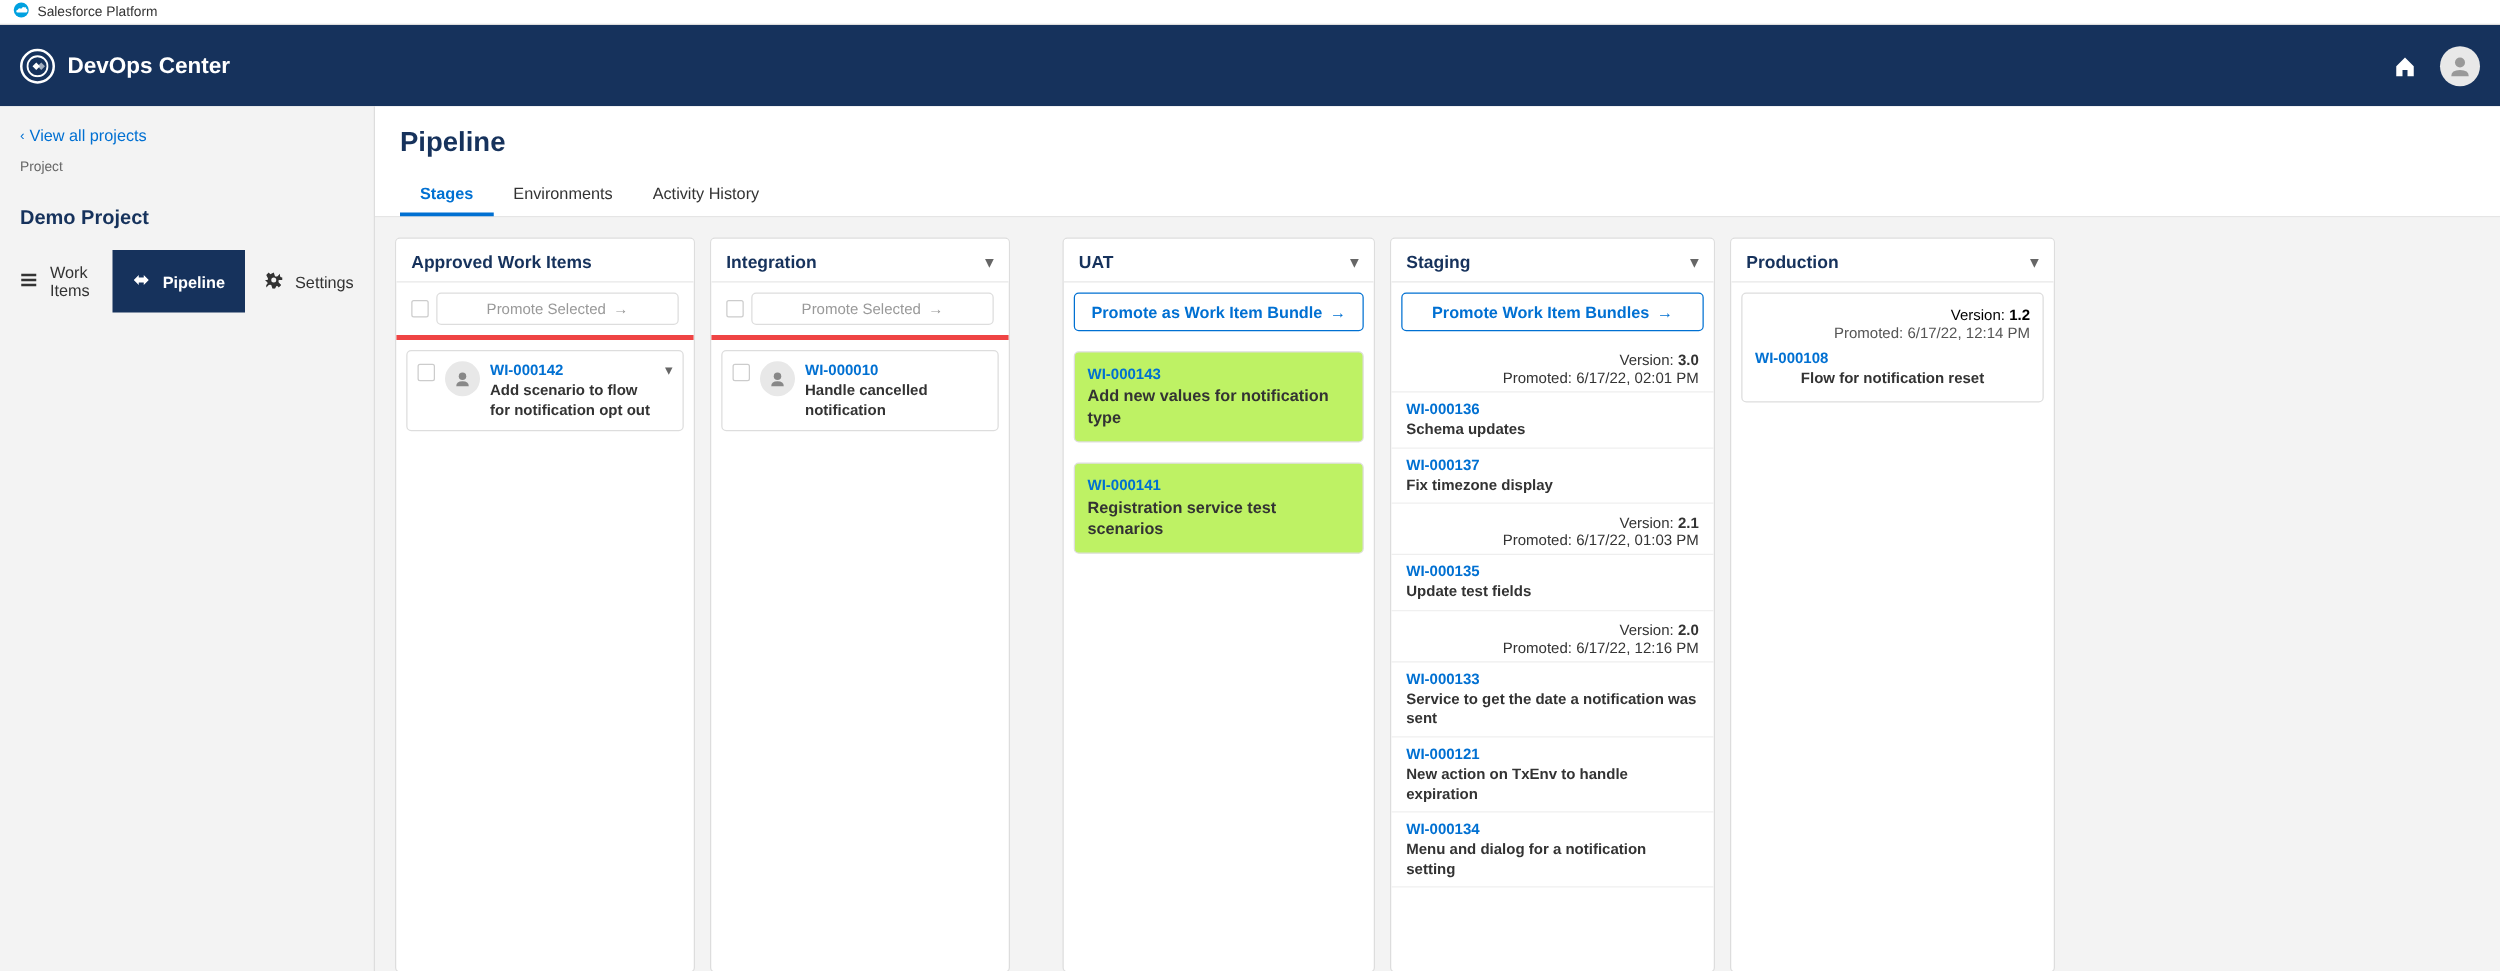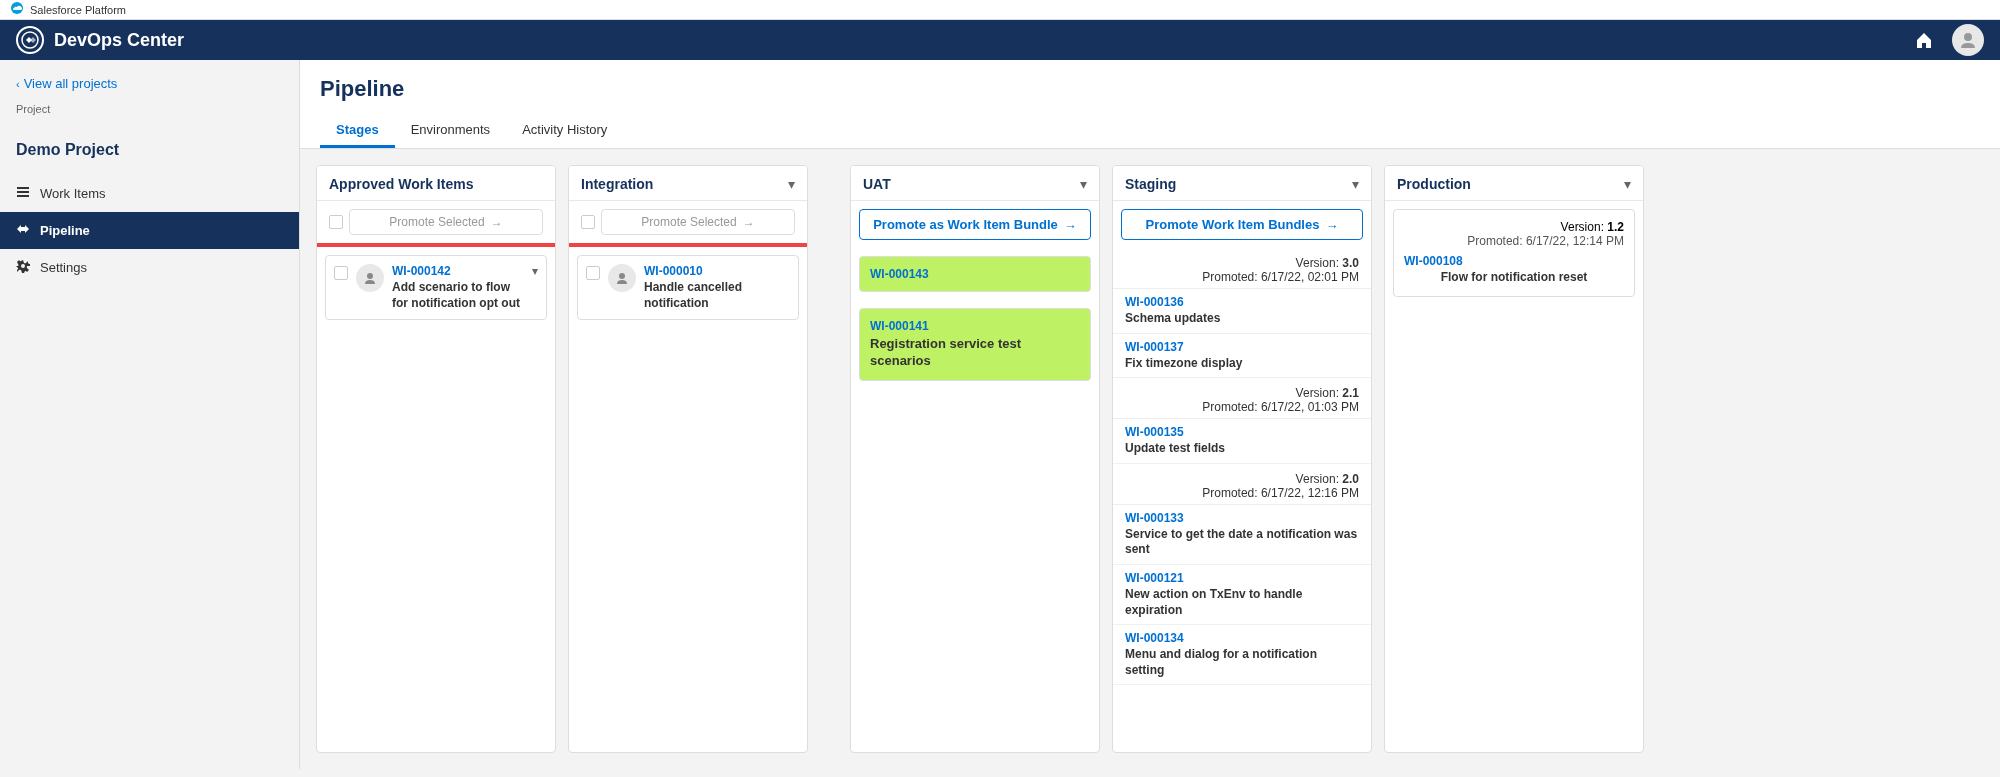--- a/index.html
+++ b/index.html
@@ -14,21 +14,21 @@
       padding: 0 10px;
       border-bottom: 1px solid #ddd;
       font-size: 11px;
       color: #333;
     }
     .sf-topbar .sf-logo { color: #00a1e0; font-size: 12px; margin-right: 6px; }
 
     
     .header {
       background: #16325c;
-      height: 40px;
+      height: 65px;
       display: flex;
       align-items: center;
       justify-content: space-between;
       padding: 0 16px;
       color: #fff;
     }
     .header-left { display: flex; align-items: center; gap: 10px; }
     .header-logo { 
       width: 28px; height: 28px; 
       border: 2px solid #fff; 
@@ -63,21 +63,21 @@
       padding: 16px 0;
     }
     .sidebar-back {
       display: flex; align-items: center; gap: 4px;
       color: #0070d2; font-size: 13px; padding: 0 16px 12px;
       cursor: pointer;
     }
     .sidebar-back .chevron { font-size: 11px; }
     .sidebar-project-label { font-size: 11px; color: #666; padding: 0 16px; }
     .sidebar-project-name { font-size: 16px; font-weight: 700; color: #16325c; padding: 2px 16px 16px; margin-top: 24px; }
-    .sidebar-nav { display: flex; flex-direction: column; }
+    .sidebar-nav { display: flex; }
     .sidebar-nav-item {
       display: flex; align-items: center; gap: 10px;
       padding: 10px 16px;
       cursor: pointer; color: #333; font-size: 13px;
     }
     .sidebar-nav-item.active {
       background: #16325c; color: #fff; font-weight: 600;
     }
     .sidebar-nav-item .nav-icon { font-size: 14px; }
 
@@ -378,20 +378,21 @@
         <div class="stage-header">
           <span class="stage-title">UAT</span>
           <span class="stage-dropdown">▾</span>
         </div>
         <button class="uat-promote-btn">
           <span>Promote as Work Item Bundle</span>
           <span>→</span>
         </button>
         <div class="uat-card">
           <div class="wi-id">WI-000143</div>
+          <div class="wi-desc">Add new values for notification type</div>
         </div>
         <div class="uat-card">
           <div class="wi-id">WI-000141</div>
           <div class="wi-desc">Registration service test scenarios</div>
         </div>
       </div>
 
       <div class="stage-col staging-col scrollable">
         <div class="stage-header">
           <span class="stage-title">Staging</span>

